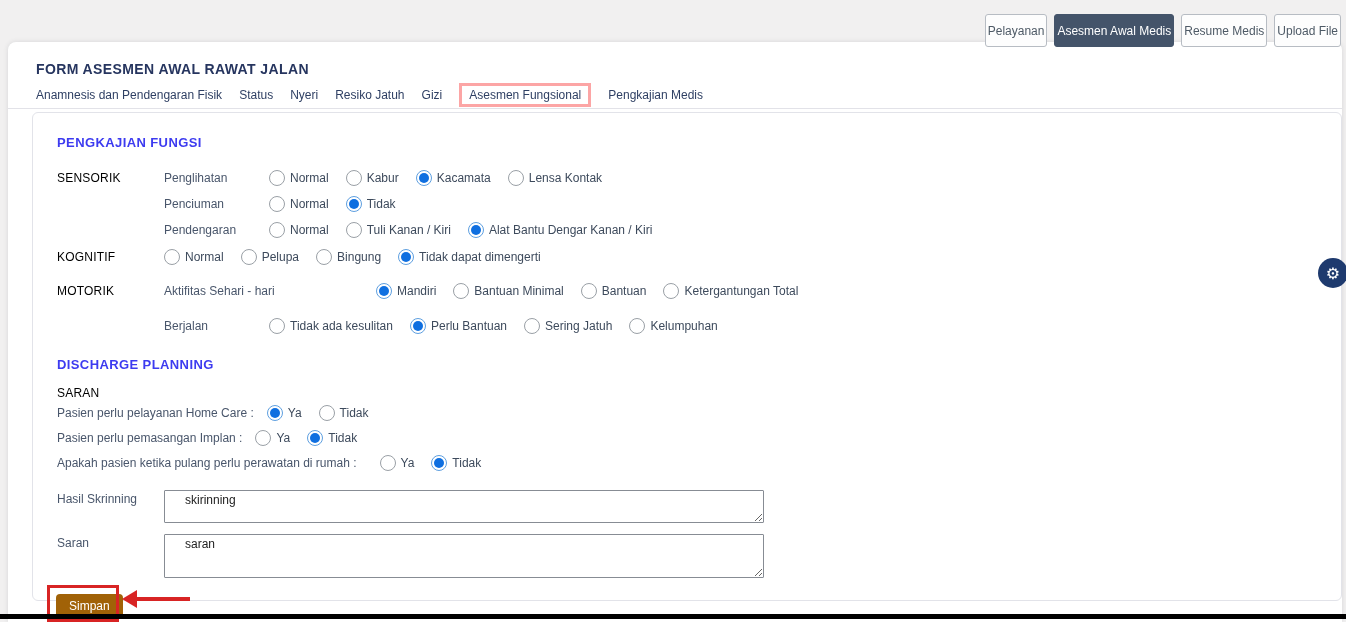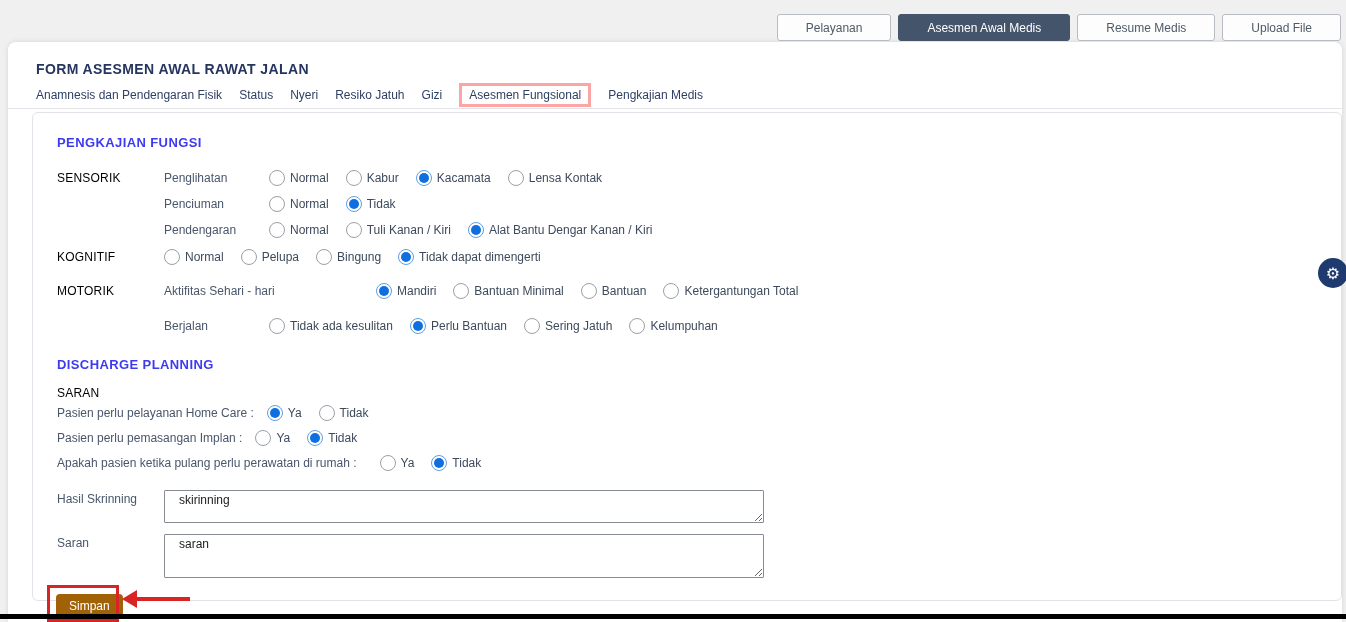--- a/index.html
+++ b/index.html
@@ -7,21 +7,21 @@
   body {
     position:relative;
     background:#f1f0f0;
     font-family:"Liberation Sans", sans-serif;
     overflow:hidden;
   }
 
   
   .top-tabs { position:absolute; top:14px; right:5px; display:flex; gap:7px; z-index:5; }
   .top-tab {
-    height:27px; padding:0 28px; display:flex; align-items:center;
+    height:33px; padding:0 2px; display:flex; align-items:center;
     background:#fdfdfd; border:1px solid #b7bcc3; border-radius:3px;
     font-size:12px; color:#4e5a66; cursor:pointer; white-space:nowrap;
   }
   .top-tab.active { background:#44546a; border-color:#44546a; color:#ffffff; }
 
   
   .card {
     position:absolute; left:8px; top:42px; right:4px; bottom:0;
     background:#ffffff; border-radius:8px 8px 0 0;
     box-shadow:0 0 5px rgba(60,64,80,.14);
@@ -64,21 +64,21 @@
     background:#0f6fe0; border-radius:50%;
   }
   .opt-label { font-size:12px; color:#3d4a5c; white-space:nowrap; }
   .qlabel { font-size:12px; color:#49566b; margin-right:13px; white-space:nowrap; }
 
   .ta-row { position:absolute; left:24px; display:flex; align-items:flex-start; }
   .ta-label { width:107px; padding-top:2px; font-size:12px; color:#49566b; }
   textarea {
     width:600px; border:1px solid #878c94; border-radius:1px;
     font-family:"Liberation Sans", sans-serif; font-size:12px; color:#222;
-    padding:2px 14px; resize:both; background:#fff;
+    padding:2px 20px; resize:both; background:#fff;
   }
   .ta-hasil { height:33px; }
   .ta-saran { height:44px; }
 
   
   .save-btn {
     position:absolute; left:48px; top:552px; height:24px; padding:0 13px;
     background:#a16207; color:#fff; border:none; border-radius:4px;
     font-family:"Liberation Sans", sans-serif; font-size:12px; cursor:pointer;
   }

